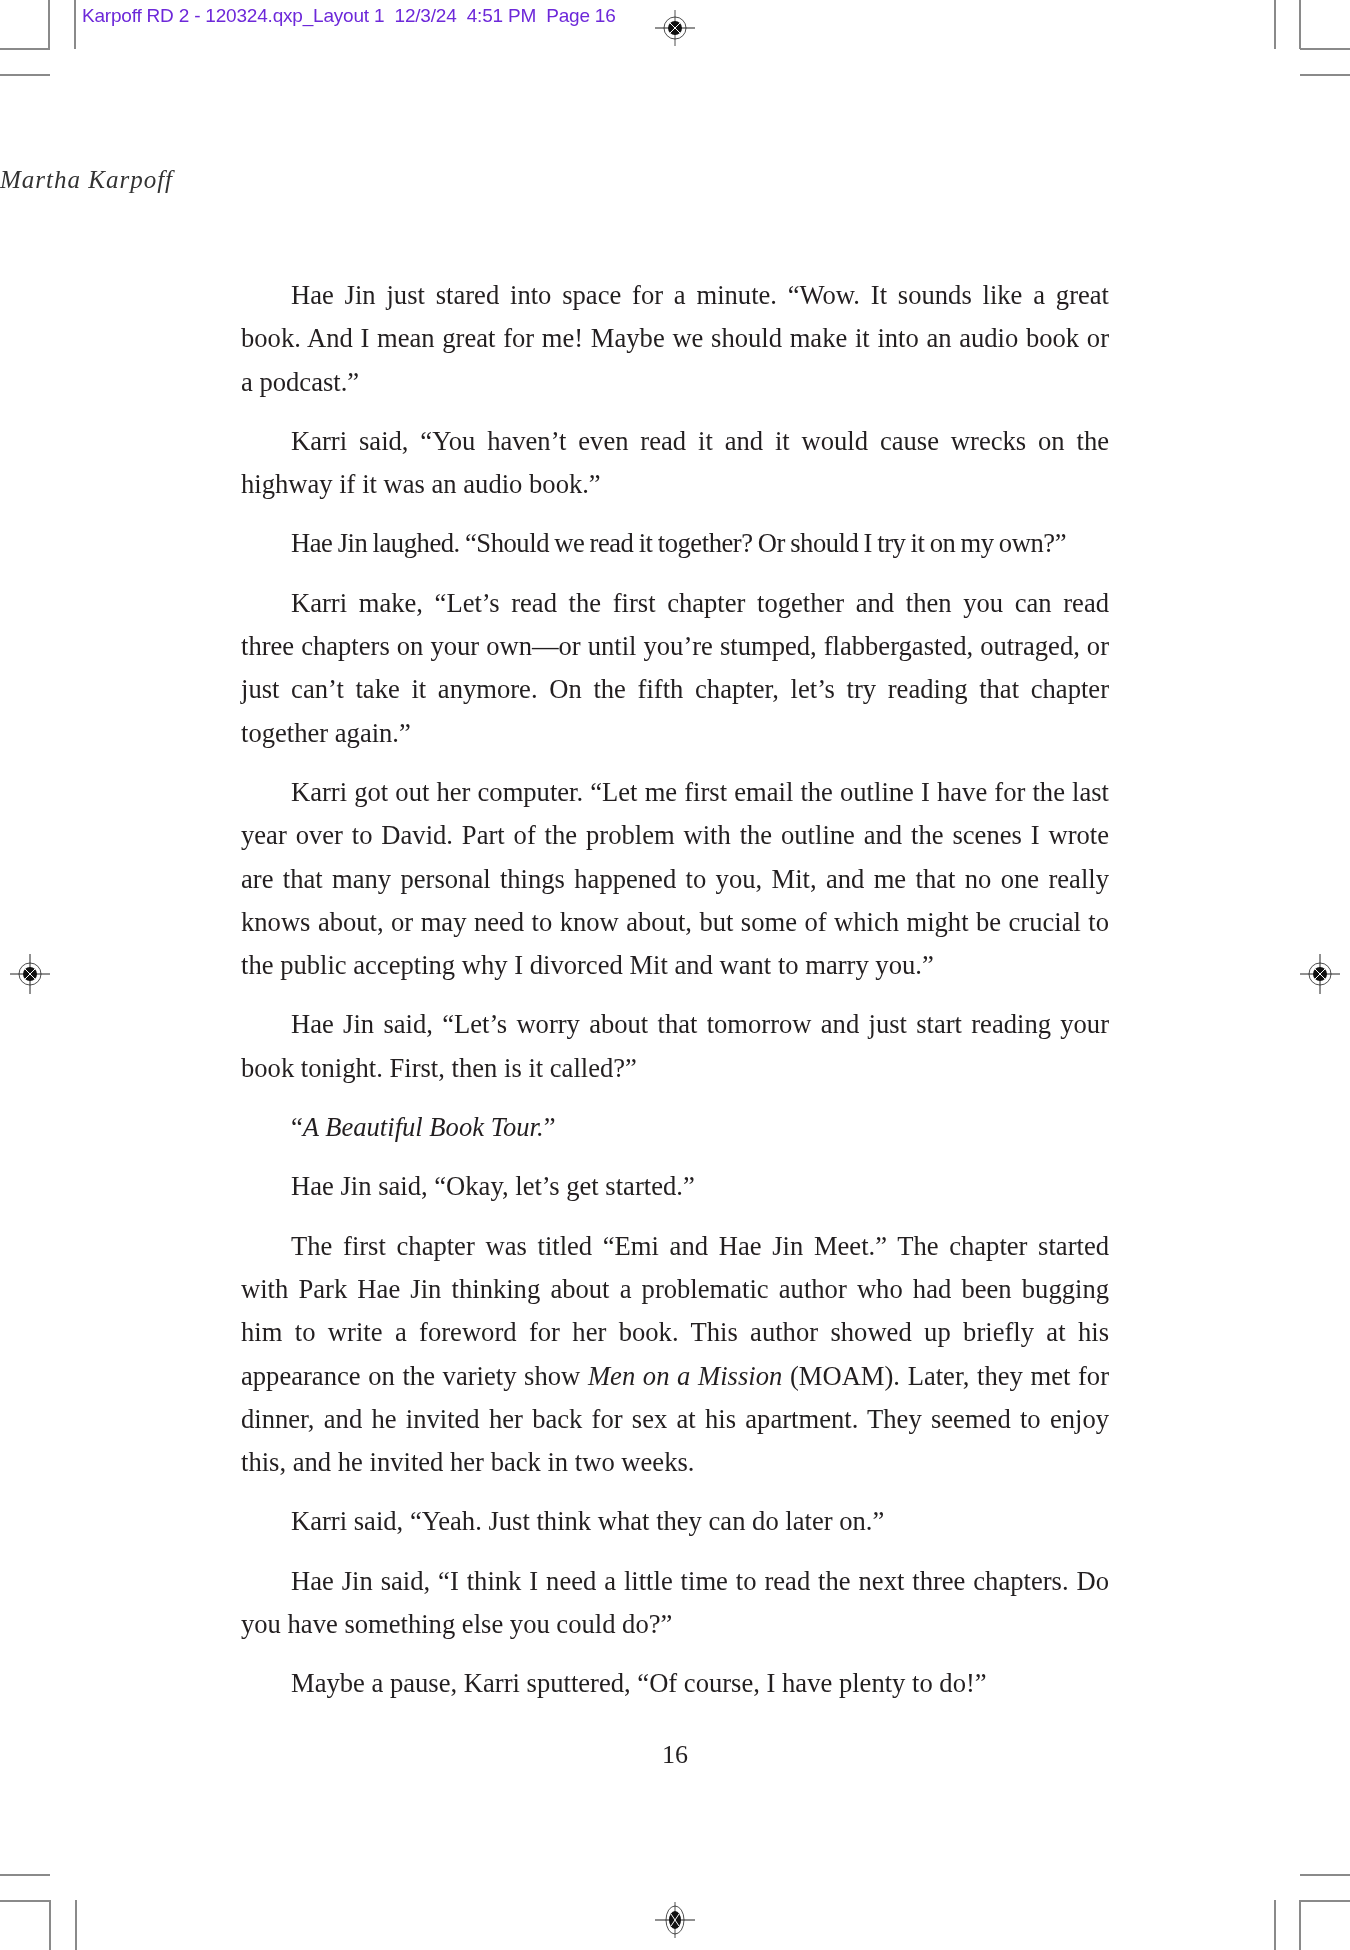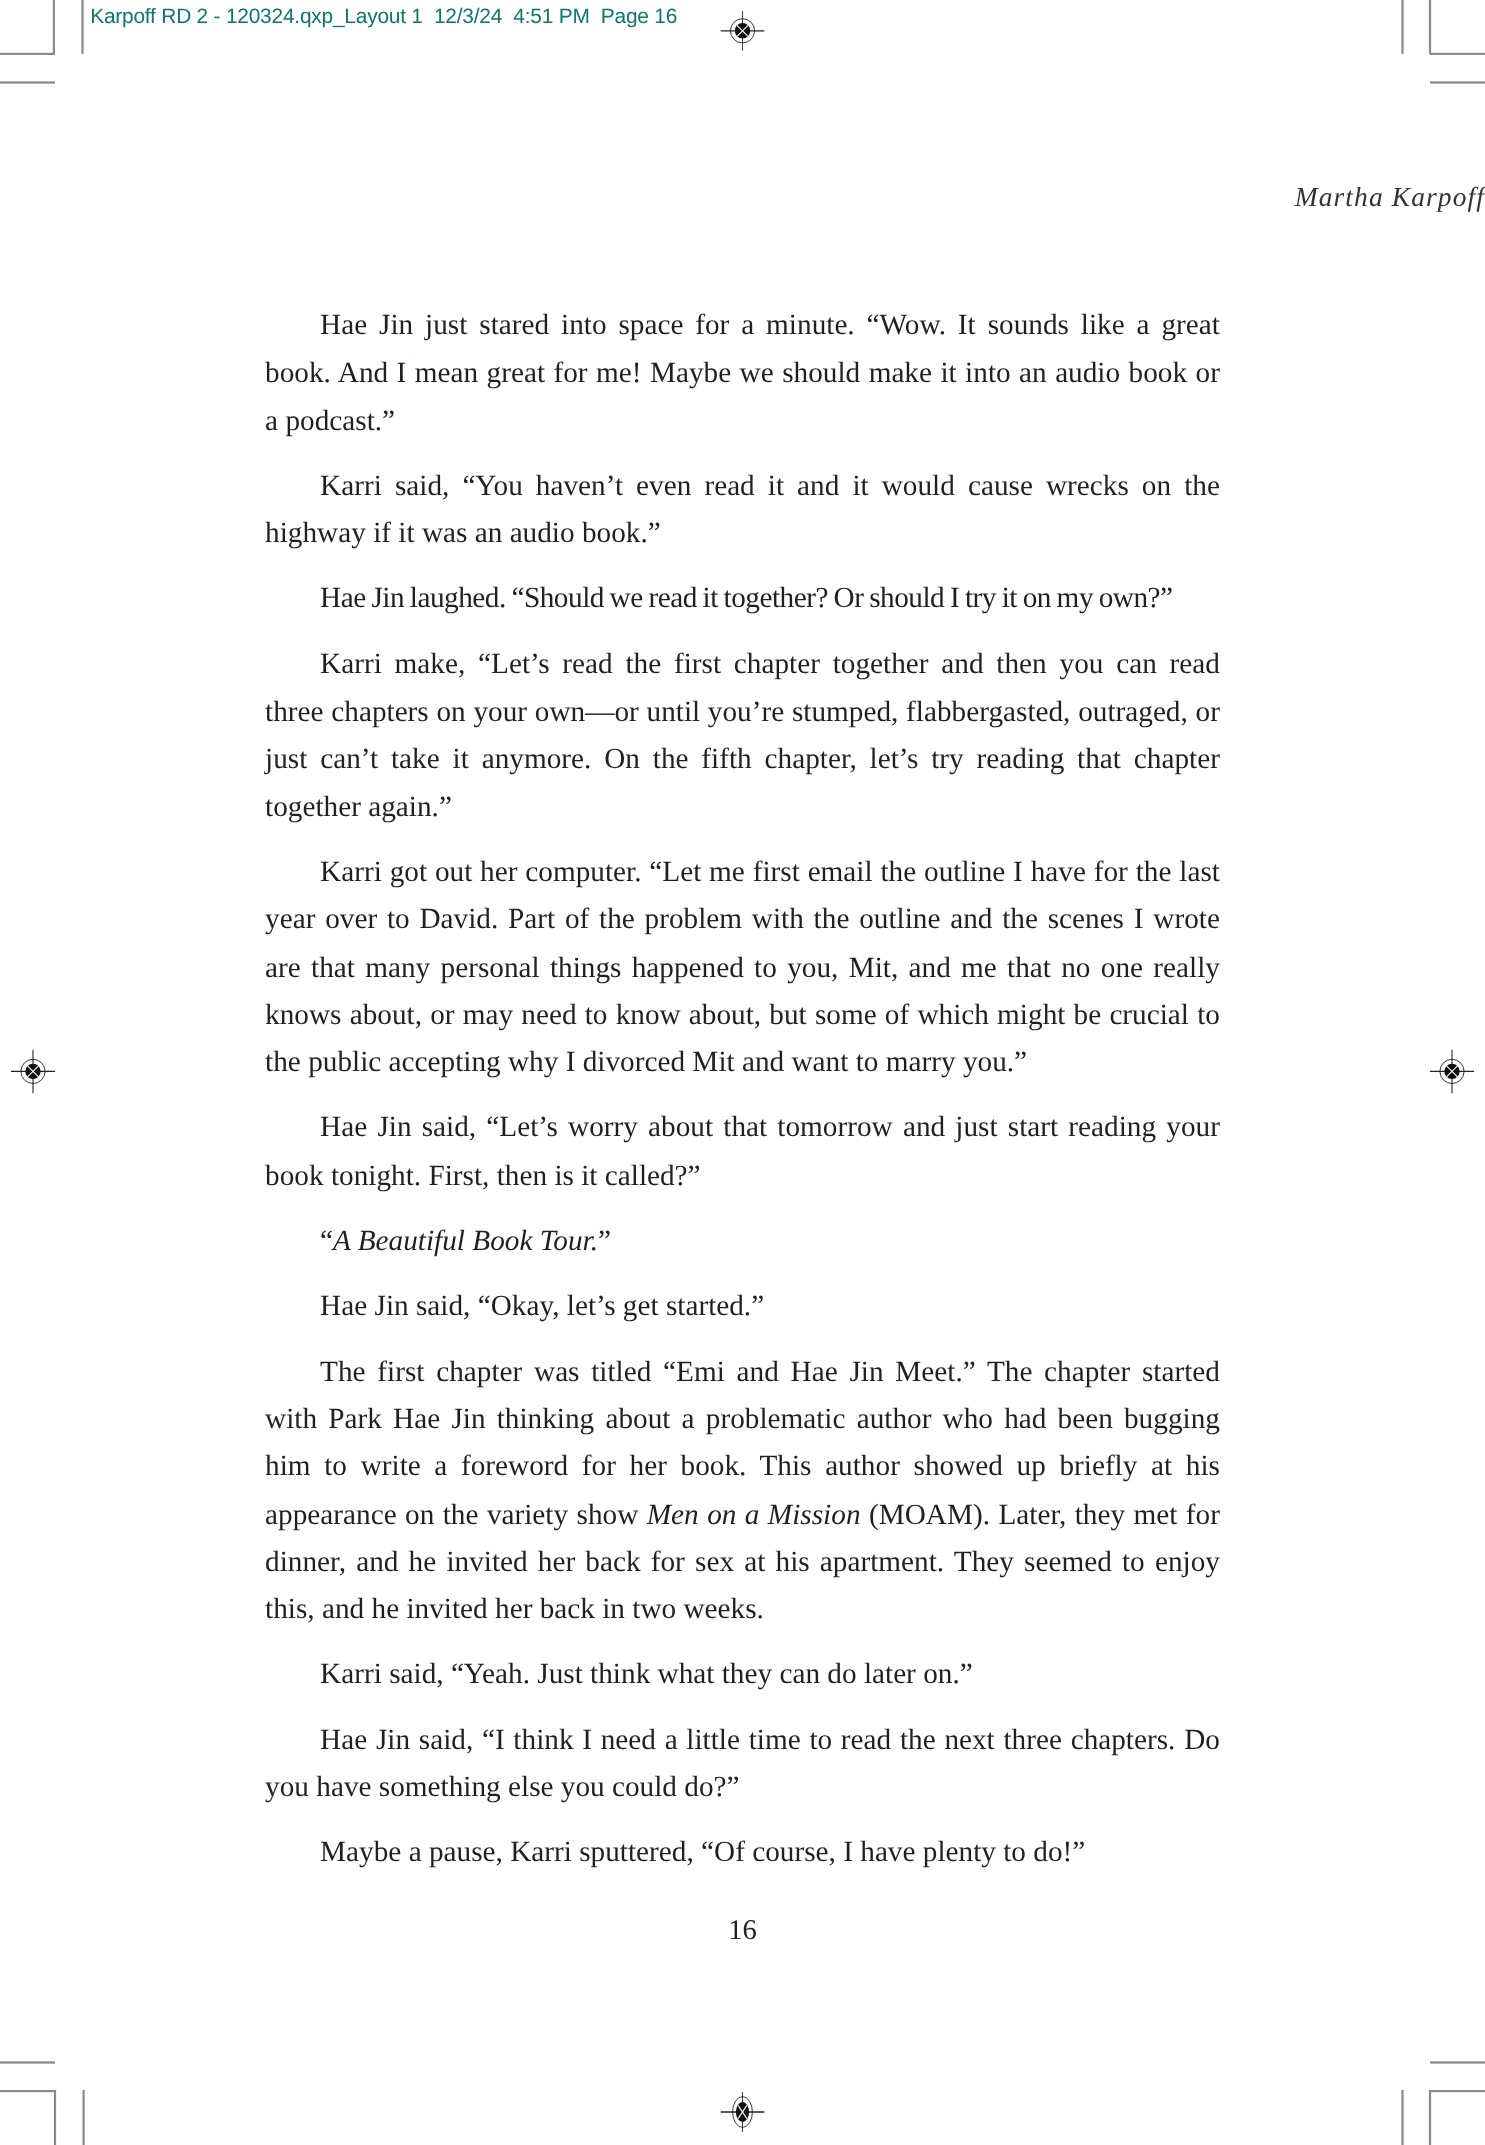--- a/index.html
+++ b/index.html
@@ -1,20 +1,20 @@
 <!DOCTYPE html>
 <html><head>
 <meta charset="utf-8">
 <style>
   html, body { margin:0; padding:0; background:#ffffff; }
   body { width:1350px; height:1950px; position:relative; overflow:hidden; font-family:"Liberation Serif", serif; color:#231f20; }
-  .slug { position:absolute; left:82px; top:5px; font-family:"Liberation Sans", sans-serif; font-size:19px; color:#0f766e; white-space:pre; letter-spacing:-0.2px; }
+  .slug { position:absolute; left:82px; top:5px; font-family:"Liberation Sans", sans-serif; font-size:19px; color:#6d28d9; white-space:pre; letter-spacing:-0.2px; }
   .mark { position:absolute; background:#8a8a8a; }
   .reg { position:absolute; width:40px; height:40px; }
-  .running-head { position:absolute; left:0; width:1350px; top:166px; text-align:right; font-family:"Liberation Serif", serif; font-style:italic; font-size:25px; color:#333; letter-spacing:1px; }
+  .running-head { position:absolute; left:0; width:1350px; top:166px; text-align:left; font-family:"Liberation Serif", serif; font-style:italic; font-size:25px; color:#333; letter-spacing:1px; }
   .body-text { position:absolute; left:225px; top:258px; width:900px; font-size:26.6px; line-height:43.3px; text-align:justify; }
   .body-text p { margin:16px; text-indent:50px; }
   .folio { position:absolute; left:0; width:1350px; top:1740px; text-align:center; font-size:26px; }
 </style>
 </head>
 <body>
 
 <div class="slug"><span>Karpoff RD 2 - 120324.qxp_Layout 1</span>  <span>12/3/24</span>  <span>4:51 PM</span>  <span>Page 16</span></div>
 
 <div class="mark" style="left:48px;top:0;width:2px;height:49px;"></div>

